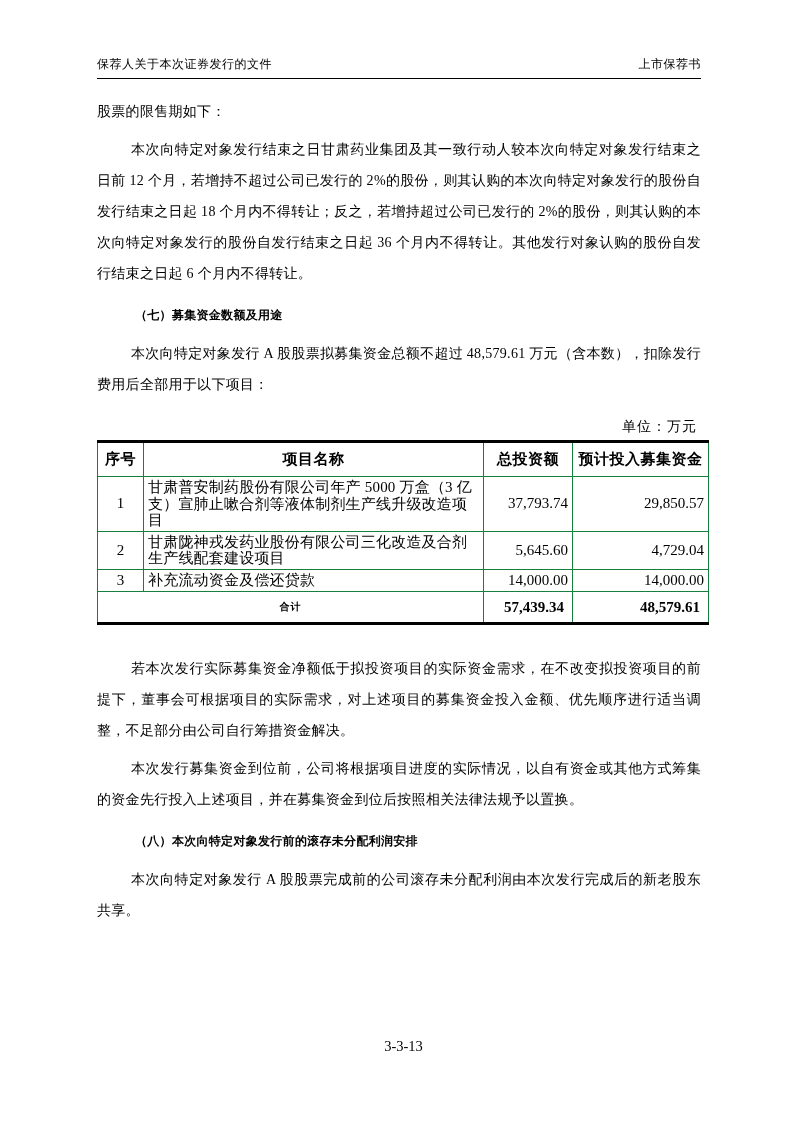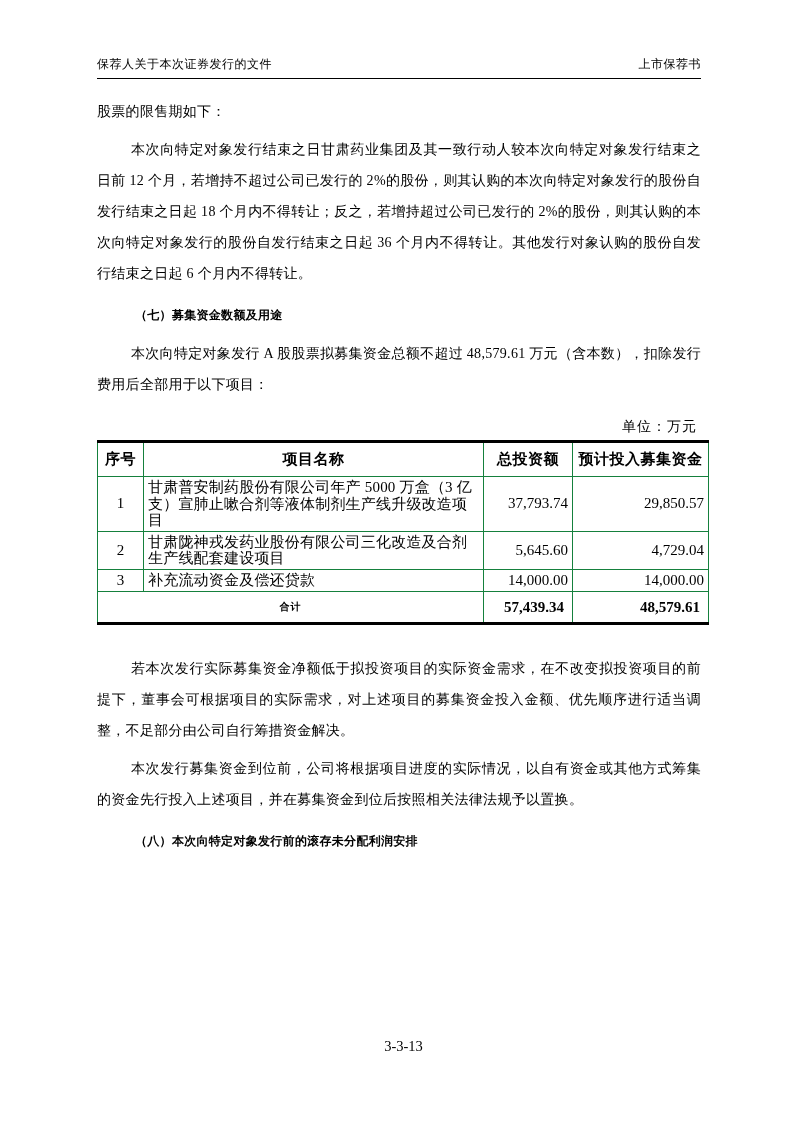--- a/index.html
+++ b/index.html
@@ -159,18 +159,19 @@
         </tr>
       </tbody>
     </table>
 
     <p class="body indent" style="margin-top:28px;">若本次发行实际募集资金净额低于拟投资项目的实际资金需求，在不改变拟投资项目的前提下，董事会可根据项目的实际需求，对上述项目的募集资金投入金额、优先顺序进行适当调整，不足部分由公司自行筹措资金解决。</p>
 
     <p class="body indent">本次发行募集资金到位前，公司将根据项目进度的实际情况，以自有资金或其他方式筹集的资金先行投入上述项目，并在募集资金到位后按照相关法律法规予以置换。</p>
 
     <h3 class="sec">（八）本次向特定对象发行前的滚存未分配利润安排</h3>
 
+    <p class="body indent">本次向特定对象发行 A 股股票完成前的公司滚存未分配利润由本次发行完成后的新老股东共享。</p>
 
   </div>
 
   <div class="pg-footer">3-3-13</div>
 
 </div>
 
 </body></html>

